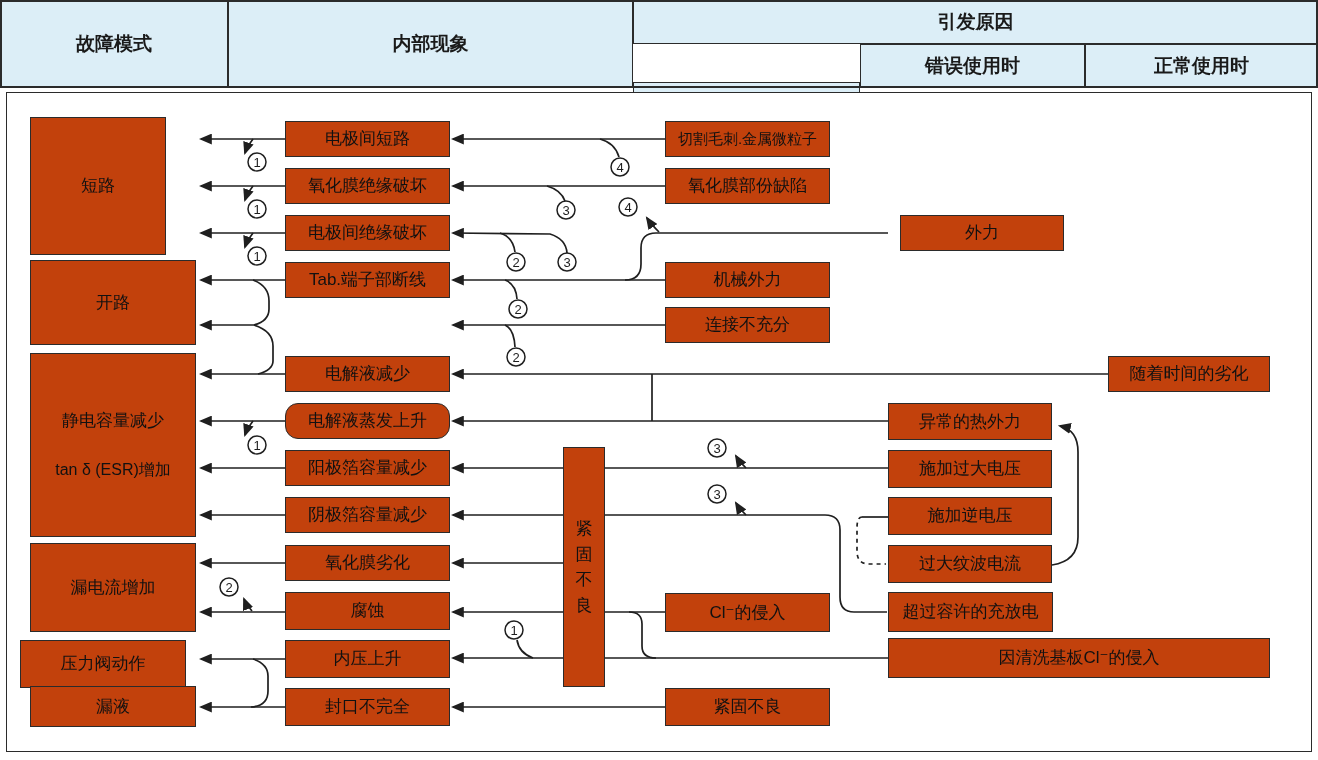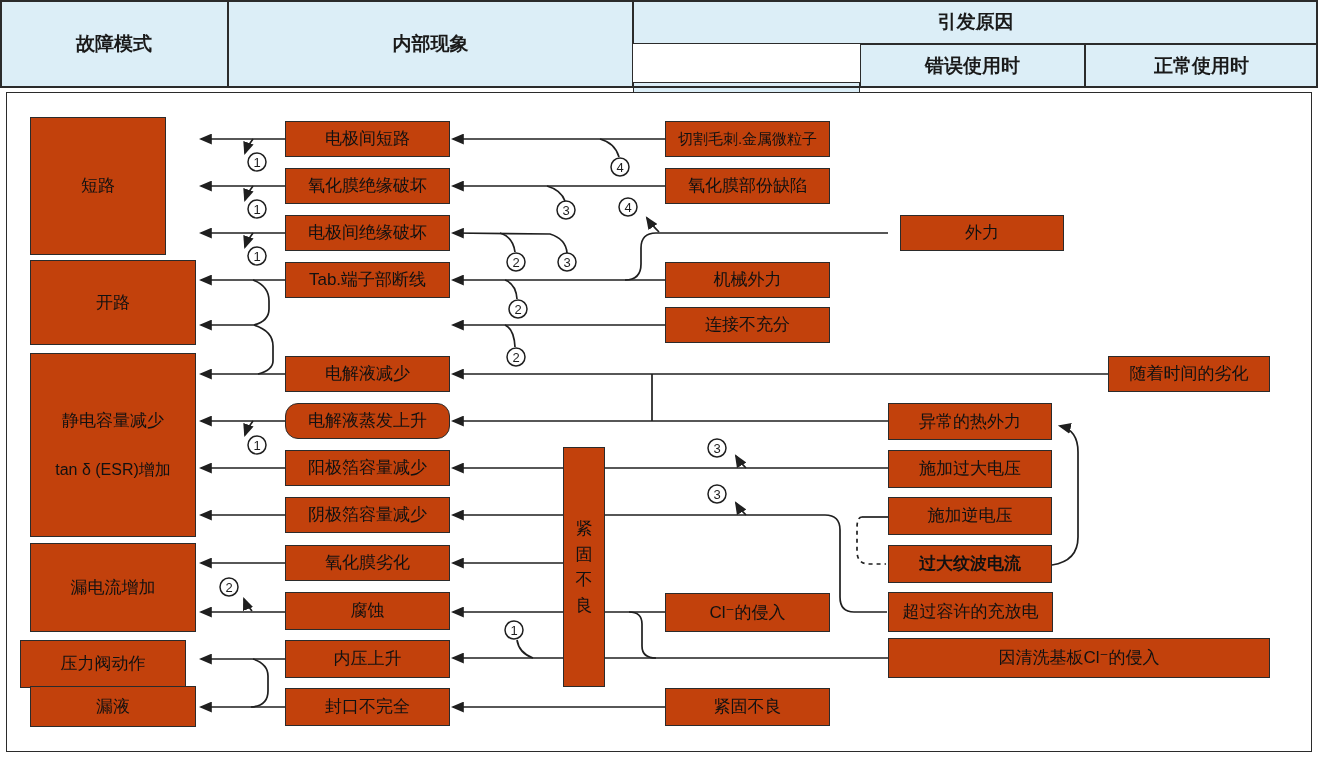--- a/index.html
+++ b/index.html
@@ -242,21 +242,21 @@
     </div>
   <div class="bx" style="left:888px;top:403px;width:164px;height:37px;">
       <span>异常的热外力</span>
     </div>
   <div class="bx" style="left:888px;top:450px;width:164px;height:38px;">
       <span>施加过大电压</span>
     </div>
   <div class="bx" style="left:888px;top:497px;width:164px;height:38px;">
       <span>施加逆电压</span>
     </div>
-  <div class="bx" style="left:888px;top:545px;width:164px;height:38px;font-weight:bold;">
+  <div class="bx" style="left:888px;top:545px;width:164px;height:38px;">
       <span>过大纹波电流</span>
     </div>
   <div class="bx" style="left:888px;top:592px;width:165px;height:40px;">
       <span>超过容许的充放电</span>
     </div>
   <div class="bx" style="left:888px;top:638px;width:382px;height:40px;">
       <span>因清洗基板Cl⁻的侵入</span>
     </div>
 
   <div class="bx" style="left:1108px;top:356px;width:162px;height:36px;">

